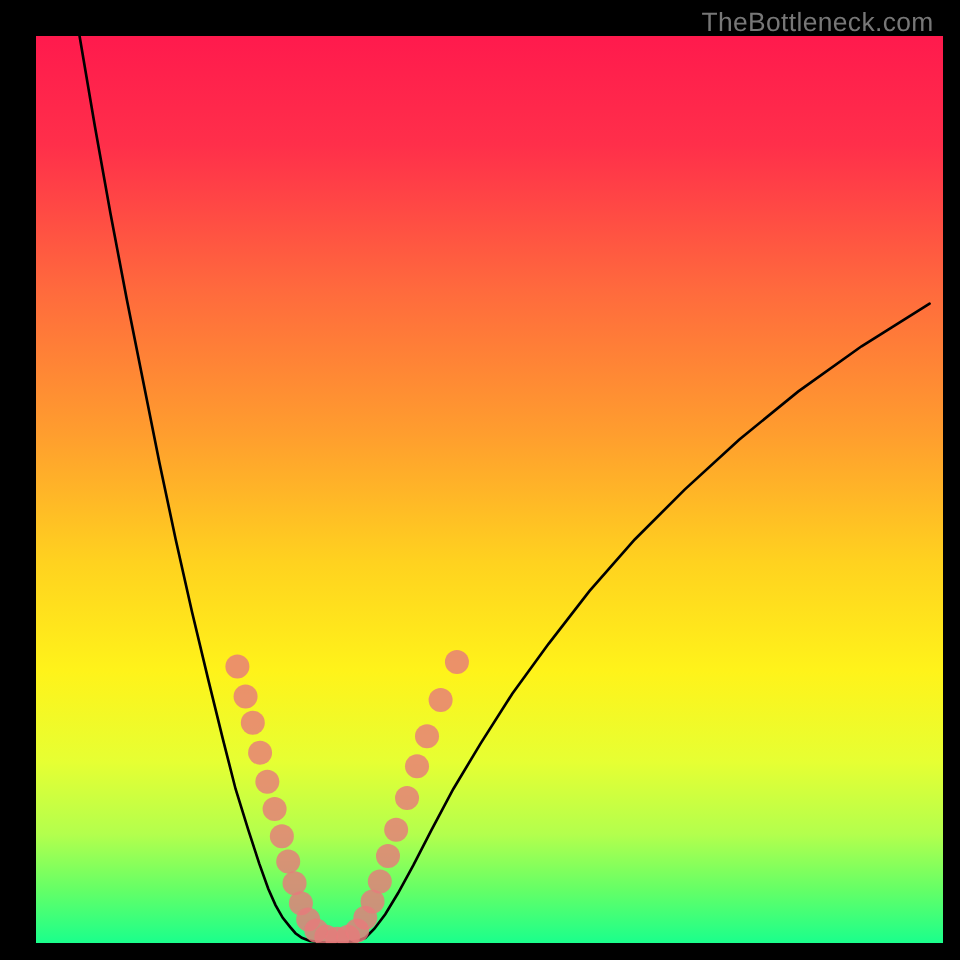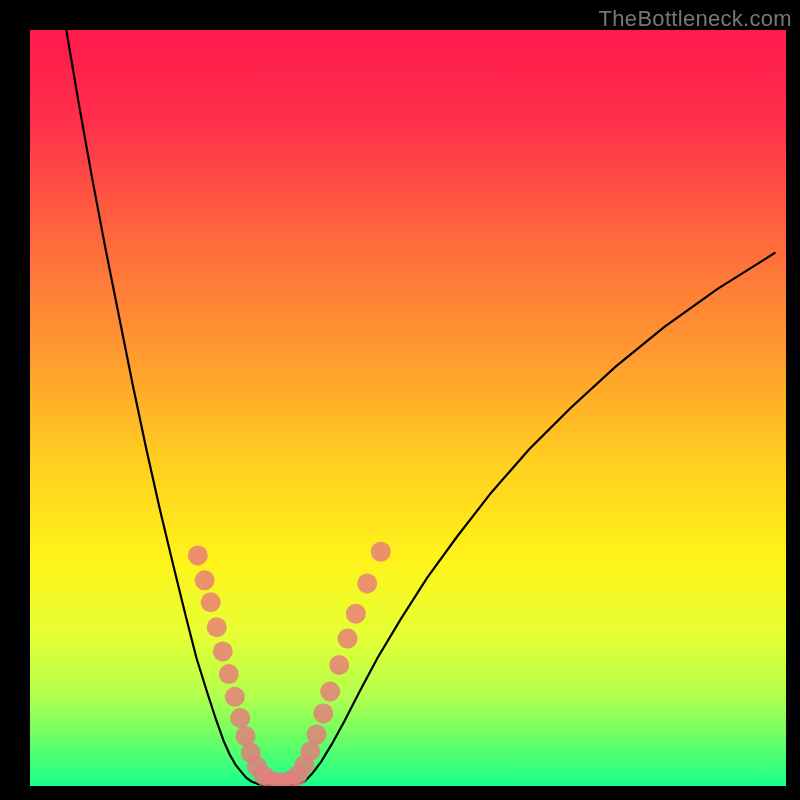--- a/index.html
+++ b/index.html
@@ -2,21 +2,21 @@
 <html><head>
 <meta charset="utf-8">
 <style>
   * { box-sizing: border-box; margin: 0; padding: 0; }
   html, body { width: 800px; height: 800px; overflow: hidden; }
   body { background: #000; position: relative; font-family: Arial, sans-serif; }
 
   .watermark {
     position: absolute;
     top: 6px;
-    right: 8px;
+    right: 22px;
     color: #777;
     font-size: 22px;
     font-weight: 500;
     letter-spacing: 0.3px;
     z-index: 10;
   }
 
   .plot {
     position: absolute;
     left: 30px;

